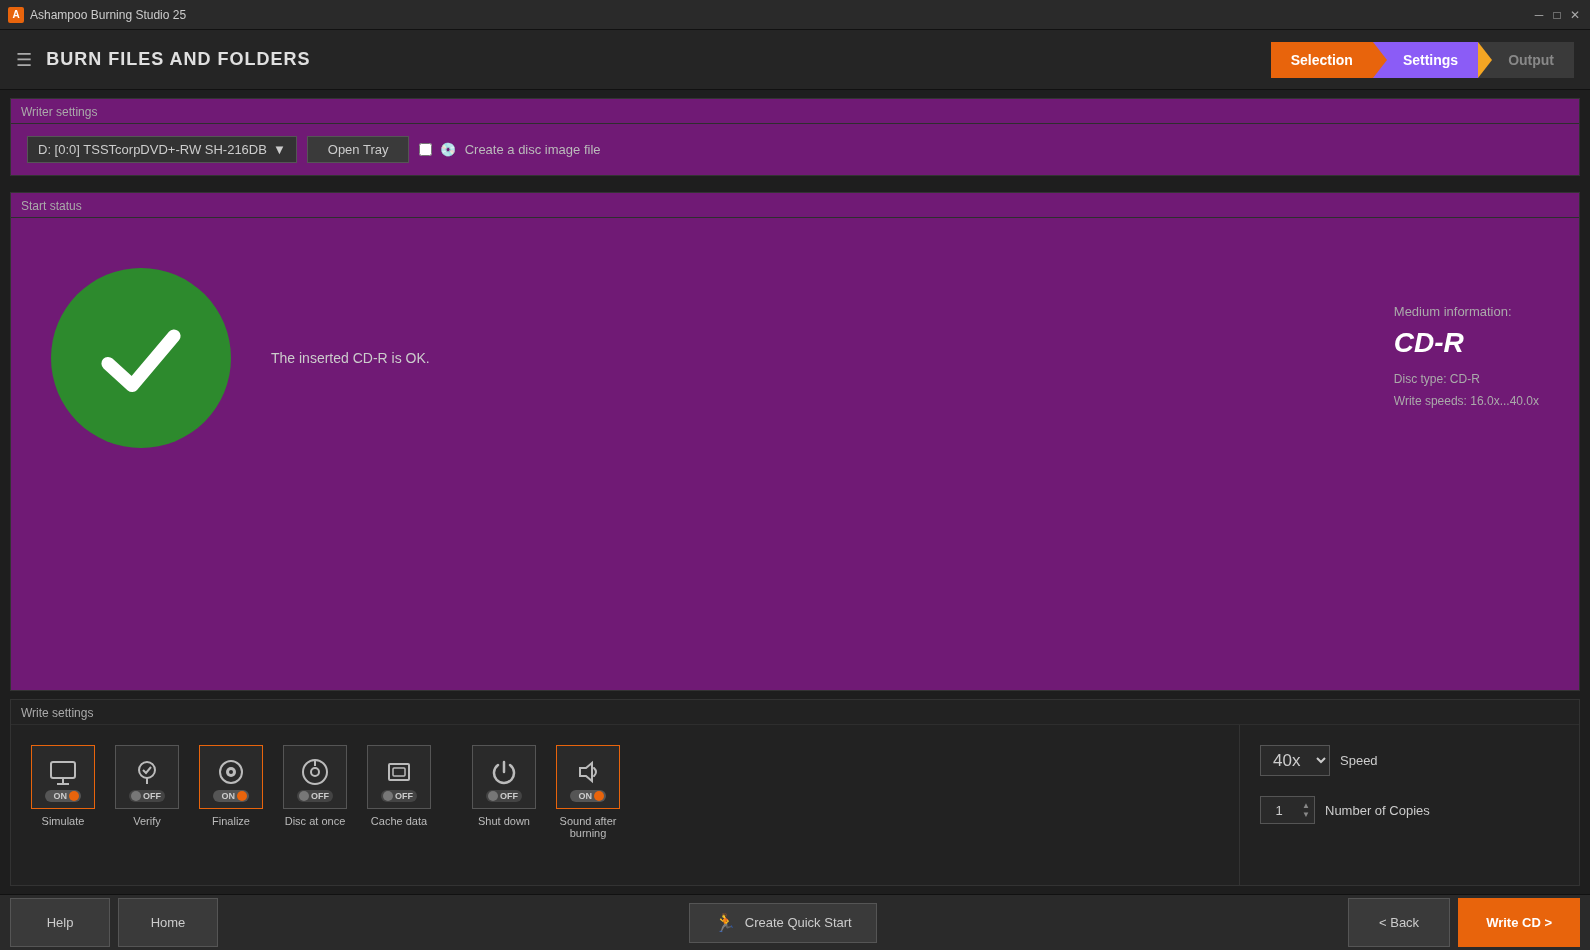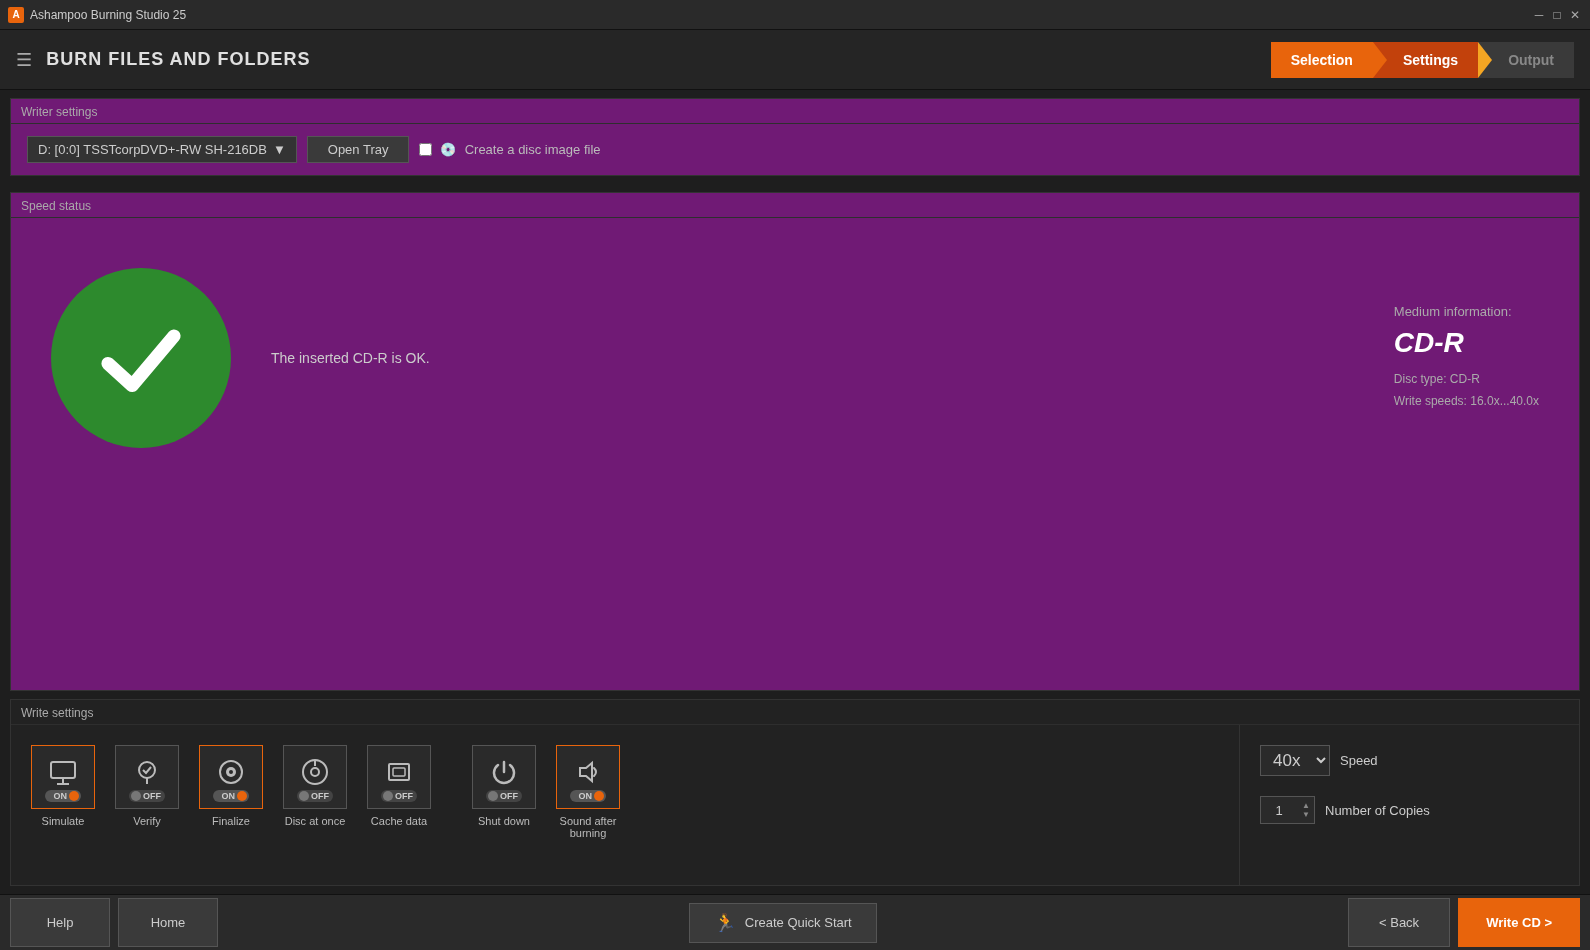--- a/index.html
+++ b/index.html
@@ -119,21 +119,21 @@
       content: '';
       position: absolute;
       right: -14px;
       top: 0;
       border-top: 18px solid transparent;
       border-bottom: 18px solid transparent;
       border-left: 14px solid #e8640c;
       z-index: 2;
     }
     .nav-step.next {
-      background: #c2410c;
+      background: #8b5cf6;
       color: white;
       padding-left: 30px;
     }
     .nav-step.next::after {
       content: '';
       position: absolute;
       right: -14px;
       top: 0;
       border-top: 18px solid transparent;
       border-bottom: 18px solid transparent;
@@ -503,21 +503,21 @@
           <div id="disc-image-check">
             <input type="checkbox" style="">
             <span>💿</span>
             <span>Create a disc image file</span>
           </div>
         </div>
       </div>
     </div>
 
     <div class="section-panel" style="flex:1; min-height:0;">
-      <div class="section-label">Speed status</div>
+      <div class="section-label">Start status</div>
       <div id="disc-status-content">
         <div id="checkmark-circle">
           <svg viewBox="0 0 100 100" xmlns="http://www.w3.org/2000/svg">
             <polyline points="20,55 42,75 80,30" stroke="white" stroke-width="12" fill="none" stroke-linecap="round" stroke-linejoin="round"></polyline>
           </svg>
         </div>
         <div id="disc-status-msg">The inserted CD-R is OK.</div>
         <div id="medium-info">
           <div id="medium-info-label">Medium information:</div>
           <div id="medium-type">CD-R</div>

